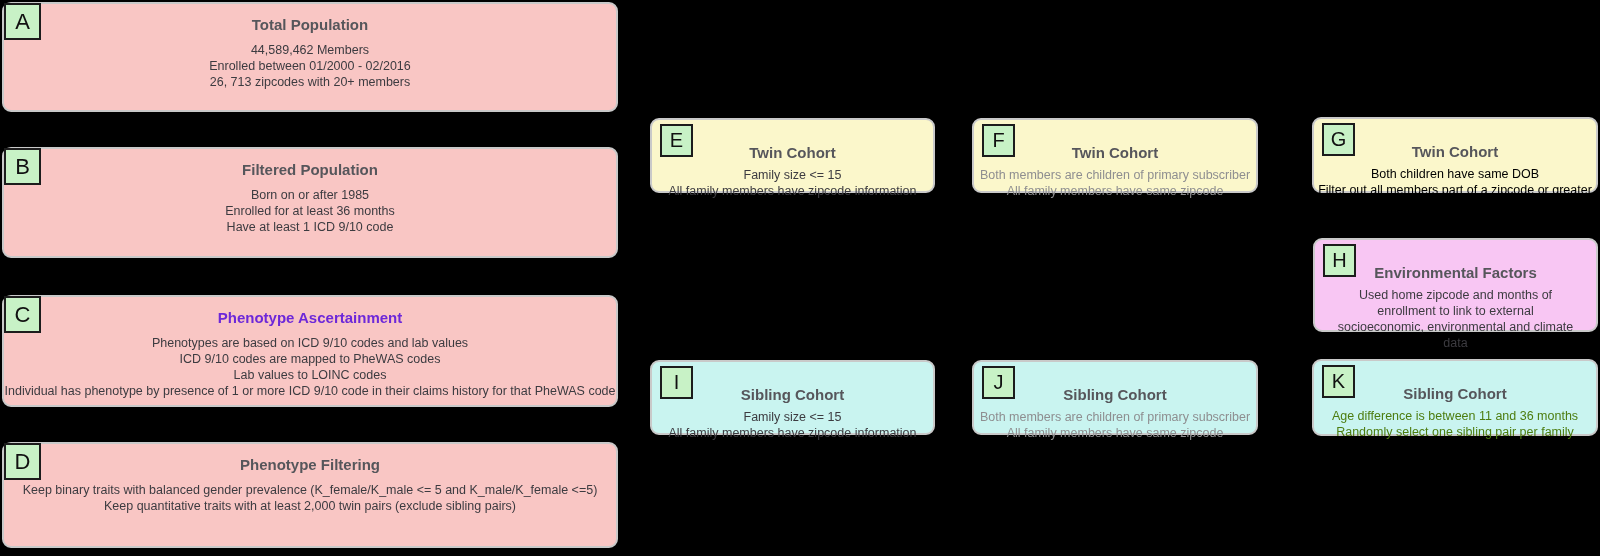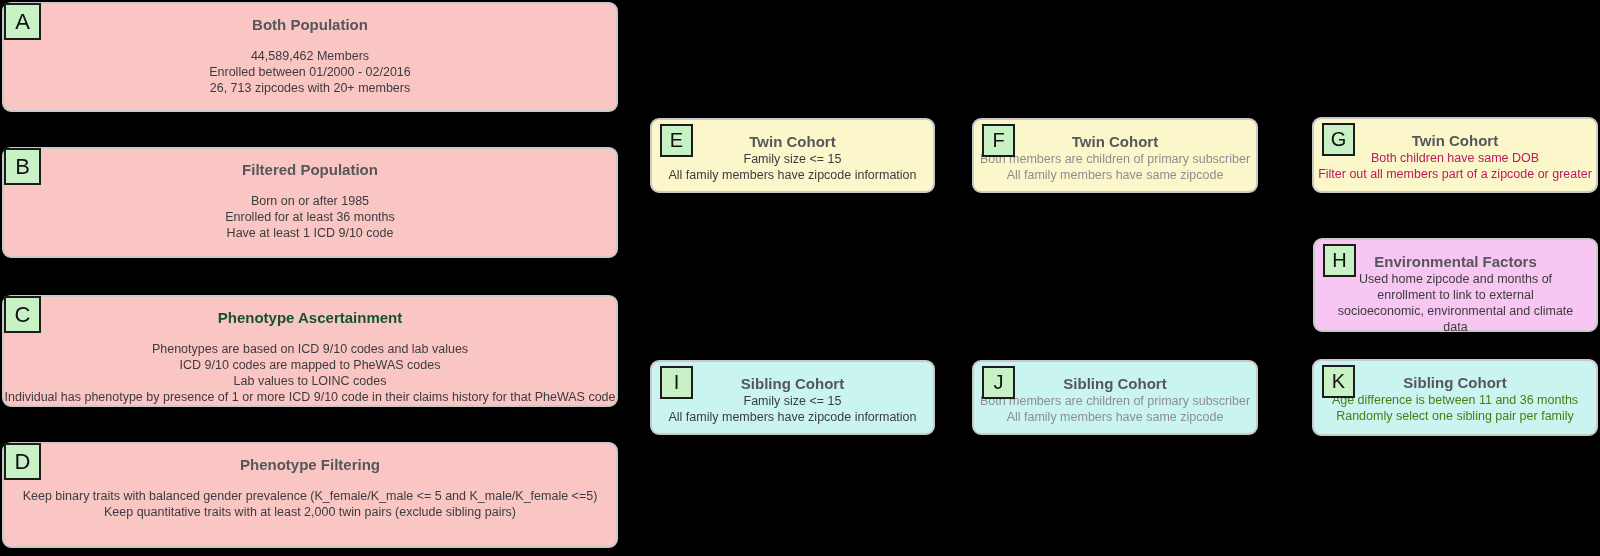--- a/index.html
+++ b/index.html
@@ -23,23 +23,23 @@
     font-weight: bold;
     line-height: 18px;
   }
   .box .body {
     font-size: 12.5px;
     line-height: 16px;
   }
   .box .line { white-space: nowrap; }
   .box.wrap .line { white-space: normal; padding: 0 20px; }
   .box.lg .title { padding-top: 12px; }
-  .box.lg .body  { margin-top: 14px; }
-  .box.sm .title { padding-top: 13px; }
-  .box.sm .body  { }
+  .box.lg .body  { margin-top: 8px; }
+  .box.sm .title { padding-top: 24px; }
+  .box.sm .body  { margin-top: 5px; }
   .badge {
     position: absolute;
     box-sizing: border-box;
     border: 2px solid #1c1c1c;
     display: flex;
     align-items: center;
     justify-content: center;
     font-weight: normal;
     color: #111;
     z-index: 2;
@@ -54,39 +54,39 @@
     left: 8px; top: 4px;
     font-size: 20px;
   }
 </style>
 </head>
 <body>
 
 <div id="canvas" style="background: rgb(0, 0, 0);">
     <div class="box lg" style="left: 2px; top: 2px; width: 616px; height: 110px; background: rgb(249, 198, 196); border-color: rgb(201, 201, 201);">
       <div class="badge" style="background: rgb(200, 242, 198); border-color: rgb(28, 28, 28);">A</div>
-      <div class="title" style="color: rgb(86, 86, 91);">Both Population</div>
+      <div class="title" style="color: rgb(86, 86, 91);">Total Population</div>
       <div class="body" style="color: rgb(60, 59, 64);">
         <div class="line">44,589,462 Members</div>
         <div class="line">Enrolled between 01/2000 - 02/2016</div>
         <div class="line">26, 713 zipcodes with 20+ members</div>
       </div>
     </div>
     <div class="box lg" style="left: 2px; top: 147px; width: 616px; height: 111px; background: rgb(249, 198, 196); border-color: rgb(201, 201, 201);">
       <div class="badge" style="background: rgb(200, 242, 198); border-color: rgb(28, 28, 28);">B</div>
       <div class="title" style="color: rgb(86, 86, 91);">Filtered Population</div>
       <div class="body" style="color: rgb(60, 59, 64);">
         <div class="line">Born on or after 1985</div>
         <div class="line">Enrolled for at least 36 months</div>
         <div class="line">Have at least 1 ICD 9/10 code</div>
       </div>
     </div>
     <div class="box lg" style="left: 2px; top: 295px; width: 616px; height: 112px; background: rgb(249, 198, 196); border-color: rgb(201, 201, 201);">
       <div class="badge" style="background: rgb(200, 242, 198); border-color: rgb(28, 28, 28);">C</div>
-      <div class="title" style="color: #14532d;">Phenotype Ascertainment</div>
+      <div class="title" style="color: #6d28d9;">Phenotype Ascertainment</div>
       <div class="body" style="color: rgb(60, 59, 64);">
         <div class="line">Phenotypes are based on ICD 9/10 codes and lab values</div>
         <div class="line">ICD 9/10 codes are mapped to PheWAS codes</div>
         <div class="line">Lab values to LOINC codes</div>
         <div class="line">Individual has phenotype by presence of 1 or more ICD 9/10 code in their claims history for that PheWAS code</div>
       </div>
     </div>
     <div class="box lg" style="left: 2px; top: 442px; width: 616px; height: 106px; background: rgb(249, 198, 196); border-color: rgb(201, 201, 201);">
       <div class="badge" style="background: rgb(200, 242, 198); border-color: rgb(28, 28, 28);">D</div>
       <div class="title" style="color: rgb(86, 86, 91);">Phenotype Filtering</div>
@@ -107,21 +107,21 @@
       <div class="badge" style="background: rgb(200, 242, 198); border-color: rgb(28, 28, 28);">F</div>
       <div class="title" style="color: rgb(86, 86, 91);">Twin Cohort</div>
       <div class="body" style="color: rgb(142, 142, 144);">
         <div class="line">Both members are children of primary subscriber</div>
         <div class="line">All family members have same zipcode</div>
       </div>
     </div>
     <div class="box sm" style="left: 1312px; top: 117px; width: 286px; height: 76px; background: rgb(251, 247, 203); border-color: rgb(201, 201, 201);">
       <div class="badge" style="background: rgb(200, 242, 198); border-color: rgb(28, 28, 28);">G</div>
       <div class="title" style="color: rgb(86, 86, 91);">Twin Cohort</div>
-      <div class="body" style="color: #be185d;">
+      <div class="body" style="color: #000000;">
         <div class="line">Both children have same DOB</div>
         <div class="line">Filter out all members part of a zipcode or greater</div>
       </div>
     </div>
     <div class="box sm wrap" style="left: 1313px; top: 238px; width: 285px; height: 94px; background: rgb(248, 198, 243); border-color: rgb(201, 201, 201);">
       <div class="badge" style="background: rgb(200, 242, 198); border-color: rgb(28, 28, 28);">H</div>
       <div class="title" style="color: rgb(86, 86, 91);">Environmental Factors</div>
       <div class="body" style="color: rgb(60, 59, 64);">
         <div class="line">Used home zipcode and months of enrollment to link to external socioeconomic, environmental and climate data</div>
       </div>

